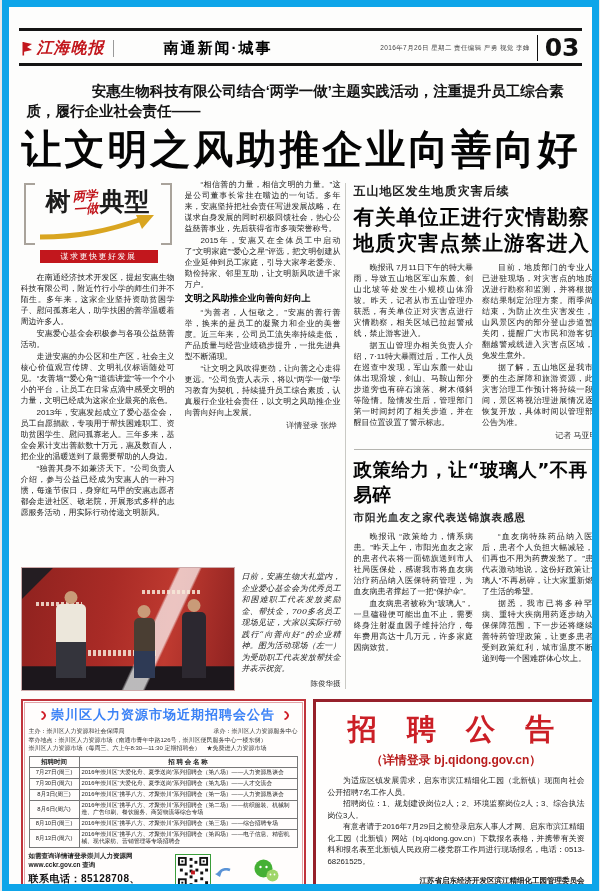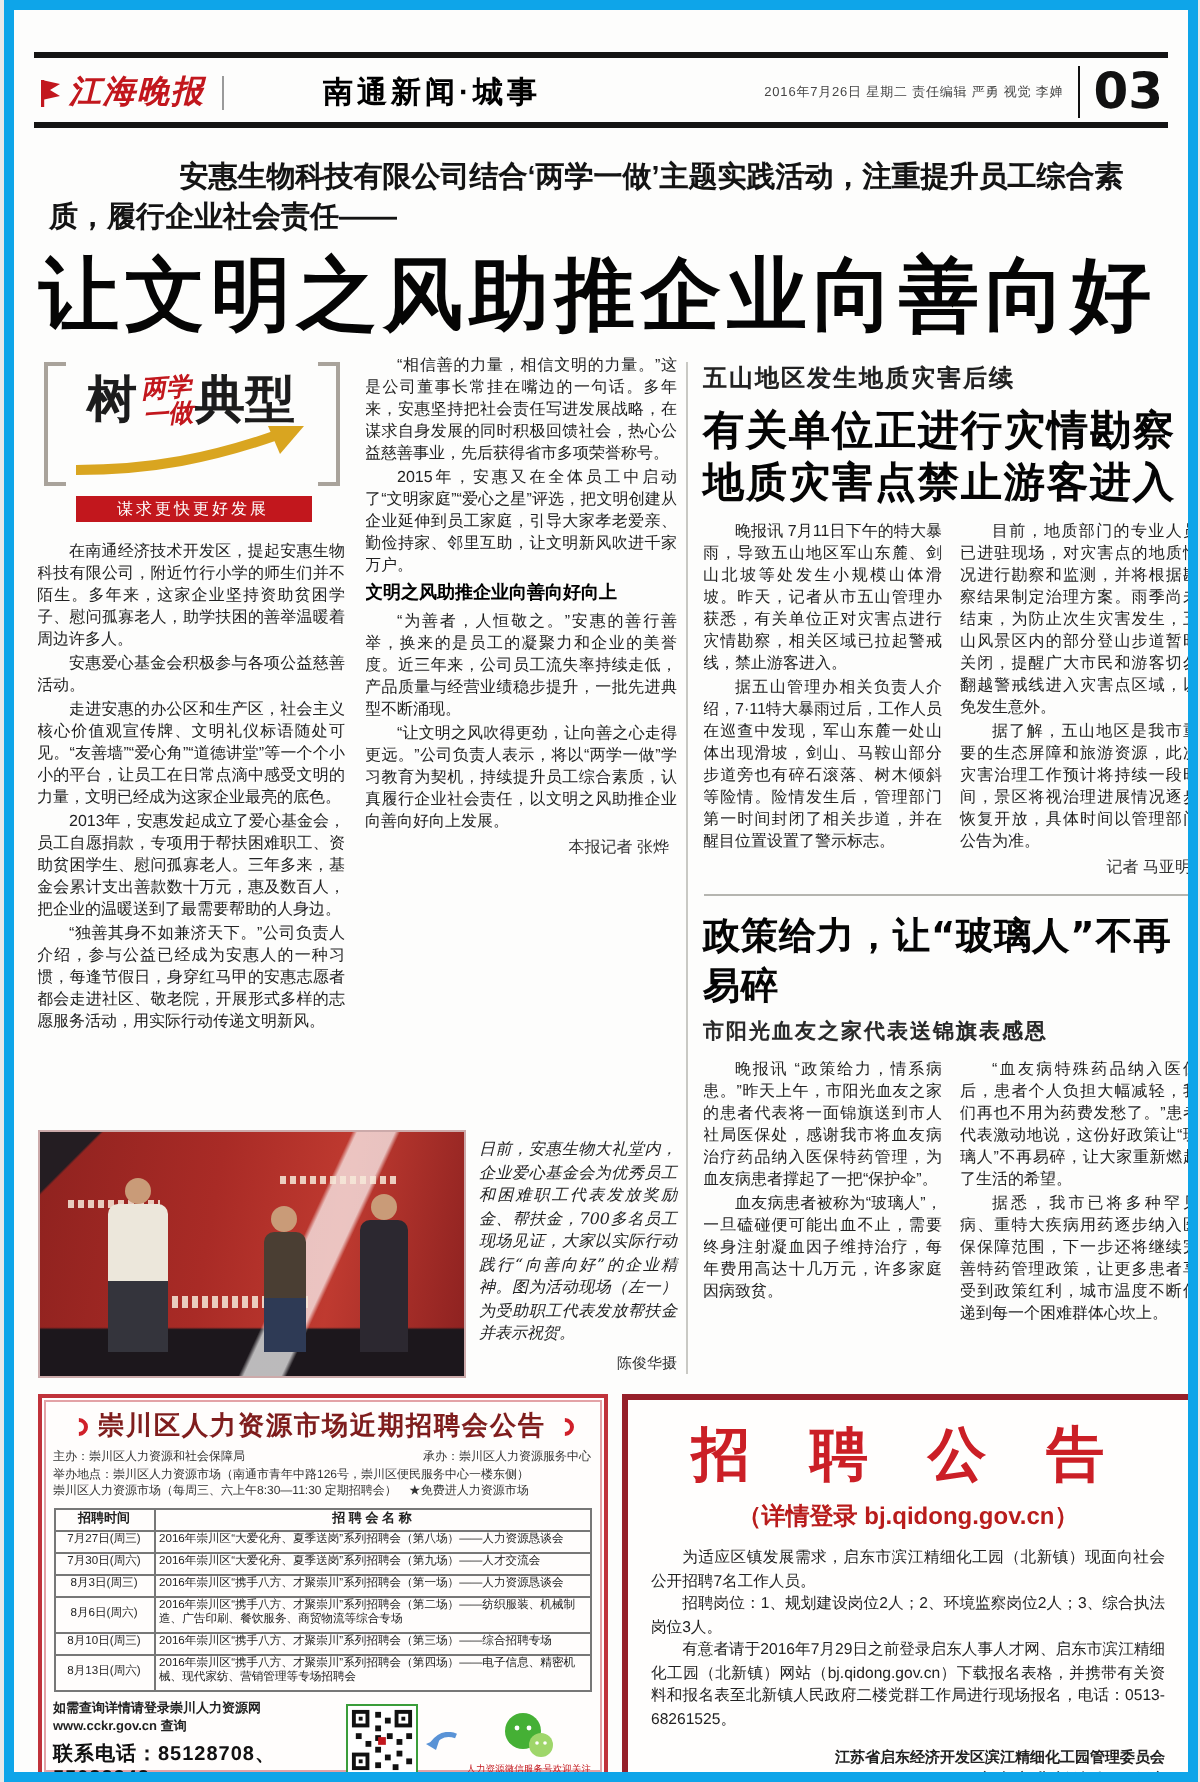--- a/index.html
+++ b/index.html
@@ -1,19 +1,19 @@
 <!DOCTYPE html>
 <html><head>
 <meta charset="utf-8">
 <style>
   * { margin:0; padding:0; box-sizing:border-box; }
   html,body { background:#e9e9e9; }
   .page {
     position:relative; width:597px; height:891px; margin:0 auto;
-    background:#fdfdfc; border:5px solid #0ea5e9; overflow:hidden;
+    background:#fdfdfc; border:7px solid #0ea5e9; overflow:hidden;
     font-family:"Liberation Sans", sans-serif; color:#1a1a1a;
   }
   
   .top-rule { position:absolute; top:21px; left:10px; right:10px; height:3px; background:#141414; }
   .masthead { position:absolute; top:27px; left:12px; right:12px; height:28px; display:flex; align-items:center; }
   .brand { display:flex; align-items:center; gap:3px; color:#c2171d; font-family:"DejaVu Serif", serif; font-style:italic; font-weight:700; font-size:16px; letter-spacing:1px; }
   .hsep { width:1px; height:17px; background:#9a9a9a; margin:0 8px; }
   .section-title { font-size:15px; font-weight:900; letter-spacing:2px; color:#000;margin-left:42px; }
   .head-right { margin-left:auto; display:flex; align-items:center; gap:7px; }
   .date-info { font-size:6.5px; color:#444; letter-spacing:.4px; }
@@ -63,21 +63,21 @@
   .g-kicker { font-size:12px; font-weight:700; color:#222; letter-spacing:1px; margin-bottom:4px; }
   .g-headline { font-size:20.5px; font-weight:900; line-height:26px; letter-spacing:1px; color:#050505; font-family:"DejaVu Sans", sans-serif; }
   .two-col { column-count:2; column-gap:9px; overflow:hidden; margin-top:6px; }
   .g-body { height:166px; }
   .art-divider { border-top:1px solid #b5b5b0; margin:8px 0 7px 0; }
   .p-headline { font-size:18.5px; font-weight:900; letter-spacing:.5px; color:#050505; font-family:"DejaVu Sans", sans-serif; }
   .p-subhead { font-size:10.5px; font-weight:700; color:#2a2a2a; letter-spacing:1px; margin:4px 0 0 0; }
   .p-body { height:170px; }
   
   .ad-left { position:absolute; top:692px; left:12px; width:285px; height:192px; border:2.5px solid #c0333b; box-shadow:inset 0 0 0 1px #fff, inset 0 0 0 2px #e3a2a6; padding:5px 6px 4px 6px; background:#fffdfc; }
-  .ad-title { text-align:center; color:#7f1d1d; font-weight:900; font-size:13px; letter-spacing:1px; display:flex; align-items:center; justify-content:center; gap:5px; }
+  .ad-title { text-align:center; color:#3b82f6; font-weight:900; font-size:13px; letter-spacing:1px; display:flex; align-items:center; justify-content:center; gap:5px; }
   .curl { width:9px; height:9px; border:2px solid #d0202a; border-radius:50%; border-bottom-color:transparent; border-left-color:transparent; transform:rotate(45deg); }
   .ad-meta { font-size:6px; line-height:8.5px; color:#333; margin-top:3px; }
   .ad-meta .row1 { display:flex; justify-content:space-between; }
   .fair-table { width:100%; border-collapse:collapse; margin-top:3px; table-layout:fixed; }
   .fair-table th, .fair-table td { border:1px solid #777; font-size:5.8px; line-height:7px; padding:1.5px 2px; color:#222; }
   .fair-table th { text-align:center; font-weight:700; font-size:6.5px; }
   .fair-table .tcol { width:50px; text-align:center; }
   .ad-footer { display:flex; align-items:center; margin-top:4px; gap:6px; }
   .ad-footer .txt { flex:1; }
   .f-line1 { font-size:6.5px; font-weight:700; color:#222; }
@@ -141,21 +141,21 @@
       <p class="body">走进安惠的办公区和生产区，社会主义核心价值观宣传牌、文明礼仪标语随处可见。“友善墙”“爱心角”“道德讲堂”等一个个小小的平台，让员工在日常点滴中感受文明的力量，文明已经成为这家企业最亮的底色。</p>
       <p class="body">2013年，安惠发起成立了爱心基金会，员工自愿捐款，专项用于帮扶困难职工、资助贫困学生、慰问孤寡老人。三年多来，基金会累计支出善款数十万元，惠及数百人，把企业的温暖送到了最需要帮助的人身边。</p>
       <p class="body">“独善其身不如兼济天下。”公司负责人介绍，参与公益已经成为安惠人的一种习惯，每逢节假日，身穿红马甲的安惠志愿者都会走进社区、敬老院，开展形式多样的志愿服务活动，用实际行动传递文明新风。</p>
     </div>
     <div class="colB">
       <p class="body">“相信善的力量，相信文明的力量。”这是公司董事长常挂在嘴边的一句话。多年来，安惠坚持把社会责任写进发展战略，在谋求自身发展的同时积极回馈社会，热心公益慈善事业，先后获得省市多项荣誉称号。</p>
       <p class="body">2015年，安惠又在全体员工中启动了“文明家庭”“爱心之星”评选，把文明创建从企业延伸到员工家庭，引导大家孝老爱亲、勤俭持家、邻里互助，让文明新风吹进千家万户。</p>
       <div class="inline-subhead">文明之风助推企业向善向好向上</div>
       <p class="body">“为善者，人恒敬之。”安惠的善行善举，换来的是员工的凝聚力和企业的美誉度。近三年来，公司员工流失率持续走低，产品质量与经营业绩稳步提升，一批先进典型不断涌现。</p>
       <p class="body">“让文明之风吹得更劲，让向善之心走得更远。”公司负责人表示，将以“两学一做”学习教育为契机，持续提升员工综合素质，认真履行企业社会责任，以文明之风助推企业向善向好向上发展。</p>
-      <div class="byline">本报记者 张烨</div>
+      <div class="byline">详情登录 张烨</div>
     </div>
   </div>
 
   <div class="photo-row">
     <div class="photo">
       <div class="scrib" style="left:14px; top:34px; width:46px;"></div>
       <div class="scrib" style="left:120px; top:22px; width:60px;"></div>
       <div class="scrib" style="left:46px; top:82px; width:90px; height:6px;"></div>
       <div class="fig fig1"></div>
       <div class="fig fig2"></div>

